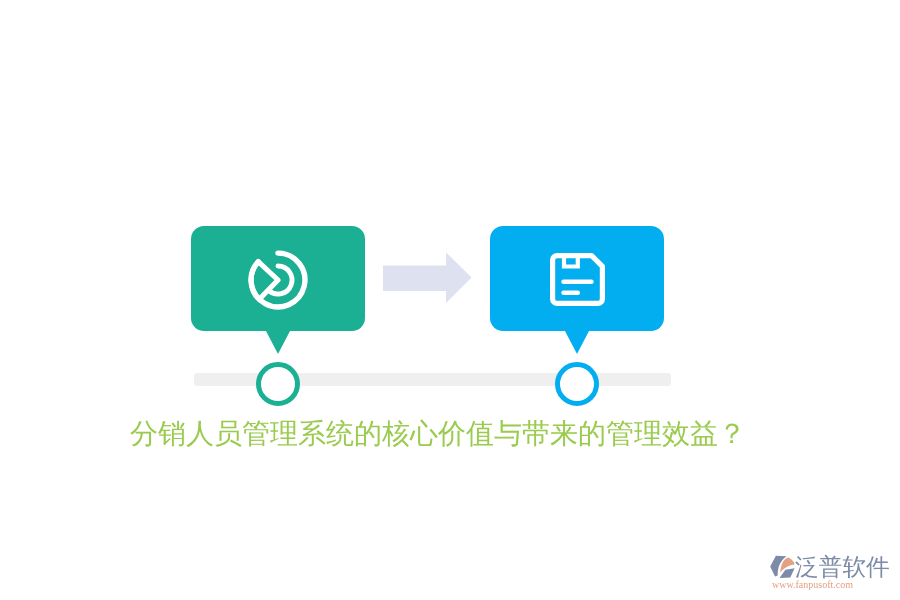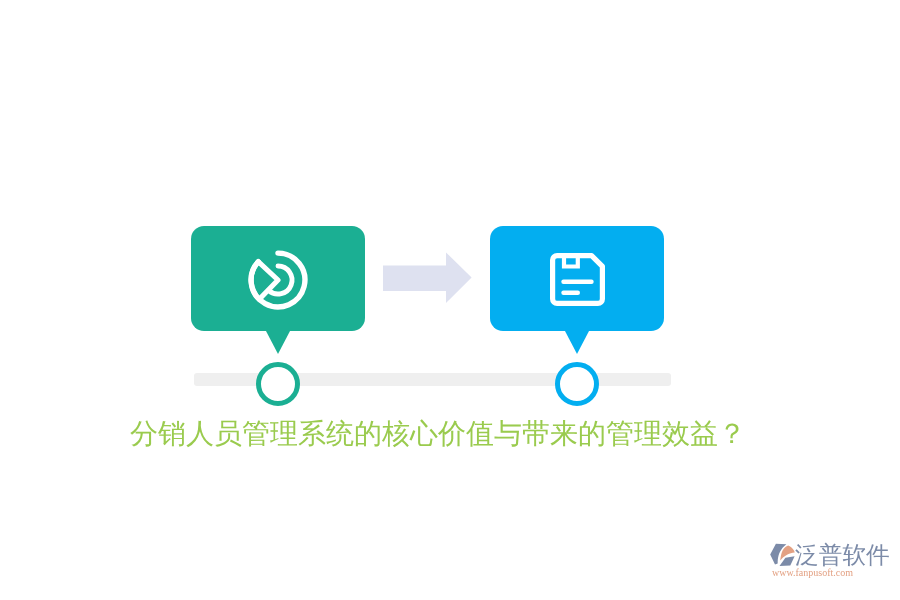--- a/index.html
+++ b/index.html
@@ -33,21 +33,21 @@
 
   
   .arrow{position:absolute;left:383px;top:251.8px;color:var(--c-arrow);}
 
   
   .caption{position:absolute;left:0;top:416px;width:876px;text-align:center;
            font-family:"Liberation Serif",serif;font-size:28px;line-height:36px;color:var(--c-caption);
            letter-spacing:0px;white-space:nowrap;}
 
   
-  .watermark{position:absolute;left:766px;top:536px;width:130px;height:46px;text-align:right;}
+  .watermark{position:absolute;left:766px;top:548px;width:130px;height:46px;text-align:right;}
   .wm-mark{position:absolute;left:2px;top:4px;display:block;color:var(--c-brand);}
   .wm-brand{position:absolute;left:29px;top:7px;font-family:"Liberation Sans",sans-serif;
             font-size:23.7px;line-height:24px;color:var(--c-brand);letter-spacing:0px;white-space:nowrap;}
   .wm-url{position:absolute;left:6px;top:29px;font-family:"Liberation Serif",serif;
           font-size:10px;line-height:15px;color:var(--c-url);letter-spacing:0px;white-space:nowrap;}
 </style>
 </head>
 <body>
 
 <div class="stage">

